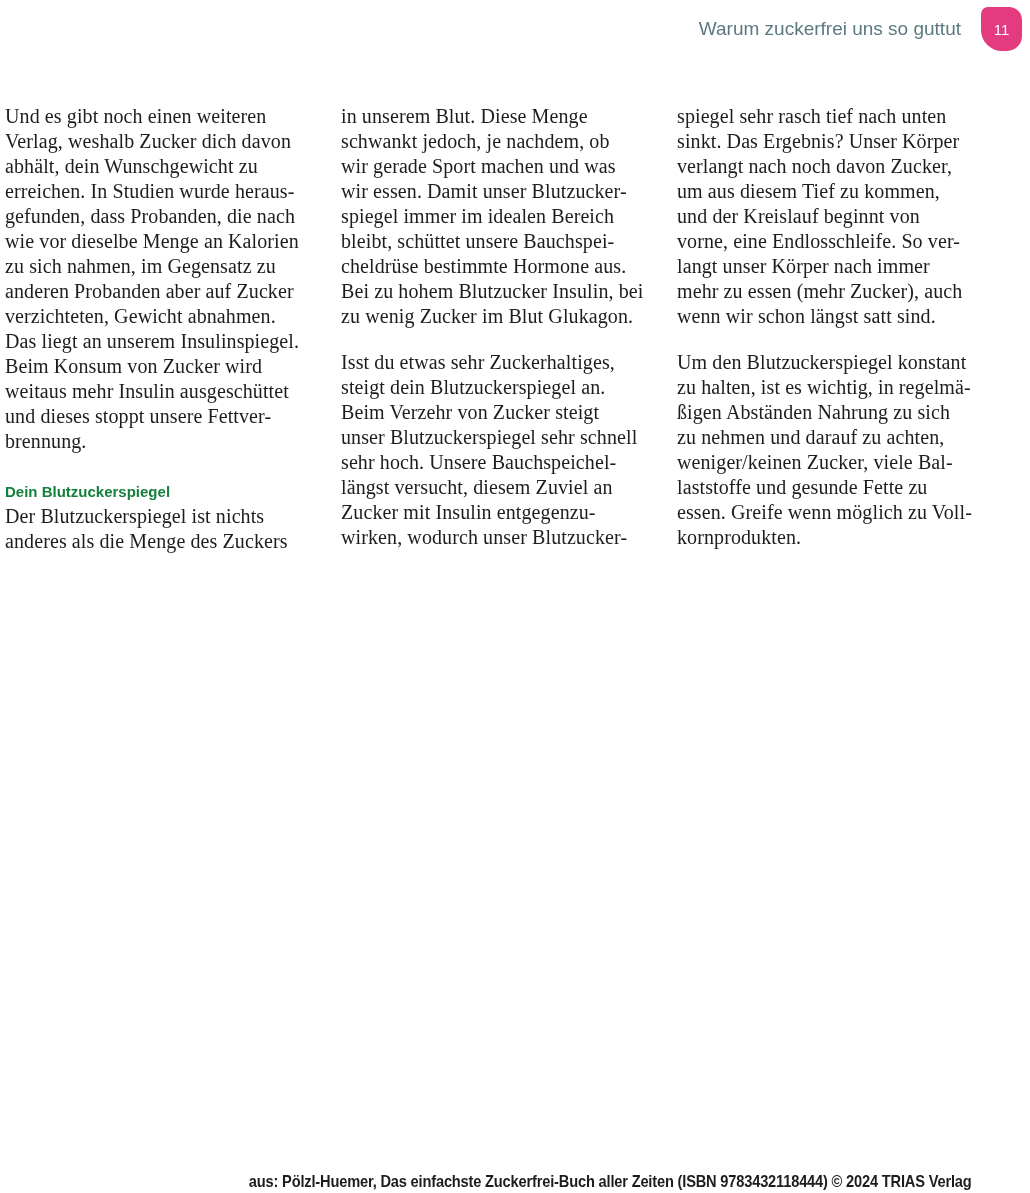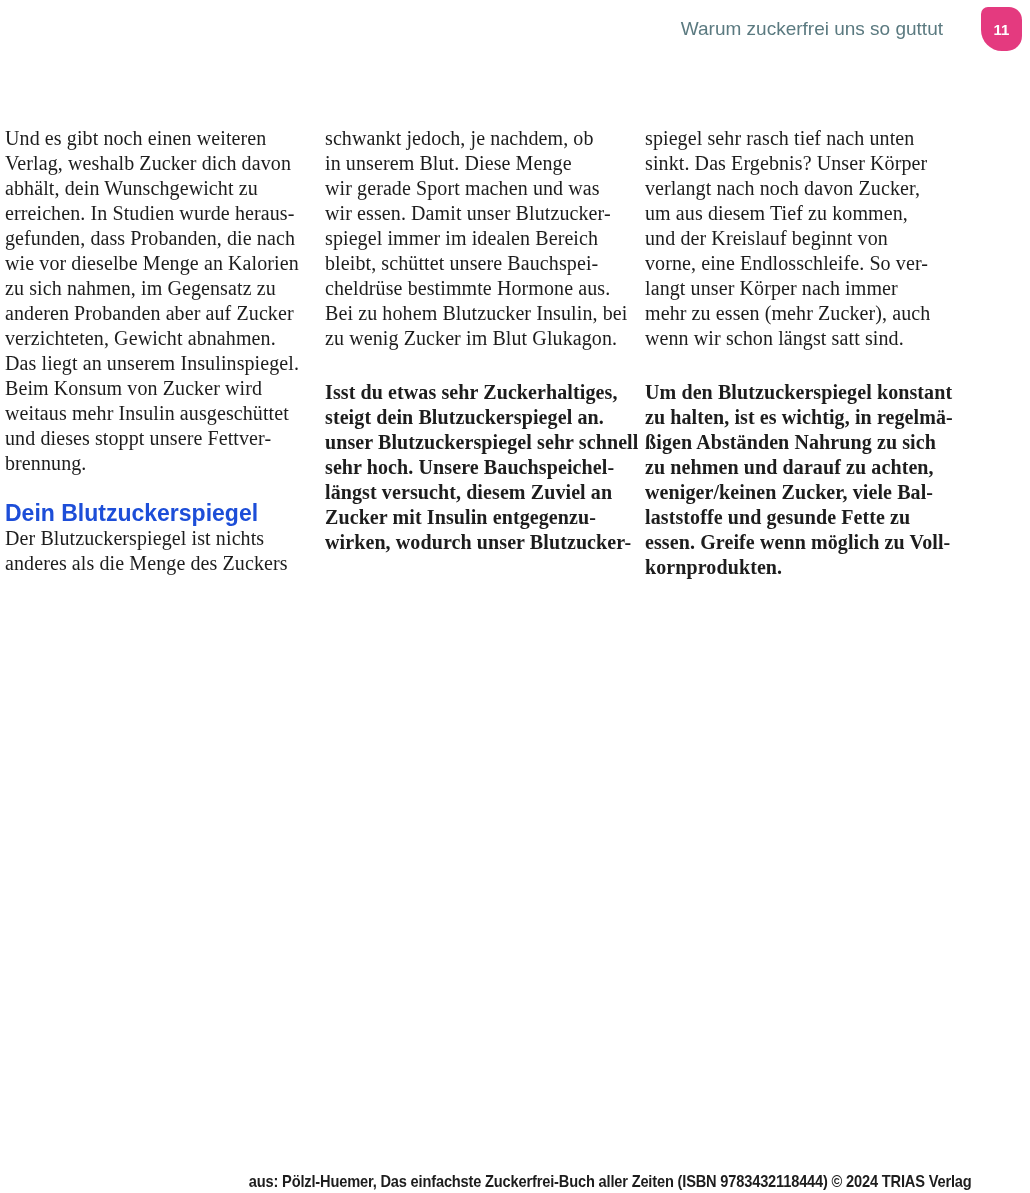--- a/index.html
+++ b/index.html
@@ -18,74 +18,73 @@
   }
 
   
   .header {
     position: absolute;
     top: 0;
     right: 8px;
     height: 58px;
     display: flex;
     align-items: center;
-    gap: 38px;
+    gap: 20px;
   }
   .running-head {
     font-family: "Liberation Sans", sans-serif;
     font-size: 19px;
     color: #5b7a80;
     white-space: nowrap;
   }
   .badge {
     width: 41px;
     height: 44px;
     background: #e43a7f;
     border-radius: 7px 13px 15px 21px;
     display: flex;
     align-items: center;
     justify-content: center;
   }
   .badge span {
     font-family: "Liberation Sans", sans-serif;
-    font-weight: bold;
+    font-weight: normal;
     font-size: 15px;
     color: #ffffff;
   }
 
   
   .columns {
     position: absolute;
     left: 5px;
-    top: 126px;
+    top: 104px;
     display: flex;
-    gap: 28px;
+    gap: 44px;
   }
   .col {
     width: 292px;
   }
   .para .line {
     height: 25px;
     line-height: 25px;
     white-space: nowrap;
     font-size: 20px;
     color: #1d1d1d;
     letter-spacing: 0.1px;
   }
   .para.spaced {
-    margin-top: 29px;
-    font-weight: bold;
+    margin-top: 21px;
   }
   .subhead {
     margin: 25px 0 0 0;
     font-family: "Liberation Sans", sans-serif;
     font-weight: bold;
-    font-size: 23px;
+    font-size: 15px;
     line-height: 25px;
-    color: #1d4ed8;
+    color: #15803d;
     white-space: nowrap;
   }
 
   
   .footer {
     position: absolute;
     top: 1169px;
     left: 0;
     width: 100%;
     text-align: right;
@@ -136,33 +135,34 @@
         </div>
       <h2 class="subhead">Dein Blutzuckerspiegel</h2>
       <div class="para">
           <div class="line">Der Blutzuckerspiegel ist nichts</div>
           <div class="line">anderes als die Menge des Zuckers</div>
         </div>
     </section>
 
     <section class="col">
       <div class="para">
+          <div class="line">in unserem Blut. Diese Menge</div>
           <div class="line">schwankt jedoch, je nachdem, ob</div>
-          <div class="line">in unserem Blut. Diese Menge</div>
           <div class="line">wir gerade Sport machen und was</div>
           <div class="line">wir essen. Damit unser Blutzucker-</div>
           <div class="line">spiegel immer im idealen Bereich</div>
           <div class="line">bleibt, schüttet unsere Bauchspei-</div>
           <div class="line">cheldrüse bestimmte Hormone aus.</div>
           <div class="line">Bei zu hohem Blutzucker Insulin, bei</div>
           <div class="line">zu wenig Zucker im Blut Glukagon.</div>
         </div>
       <div class="para spaced">
           <div class="line">Isst du etwas sehr Zuckerhaltiges,</div>
           <div class="line">steigt dein Blutzuckerspiegel an.</div>
+          <div class="line">Beim Verzehr von Zucker steigt</div>
           <div class="line">unser Blutzuckerspiegel sehr schnell</div>
           <div class="line">sehr hoch. Unsere Bauchspeichel-</div>
           <div class="line">längst versucht, diesem Zuviel an</div>
           <div class="line">Zucker mit Insulin entgegenzu-</div>
           <div class="line">wirken, wodurch unser Blutzucker-</div>
         </div>
     </section>
 
     <section class="col">
       <div class="para">

